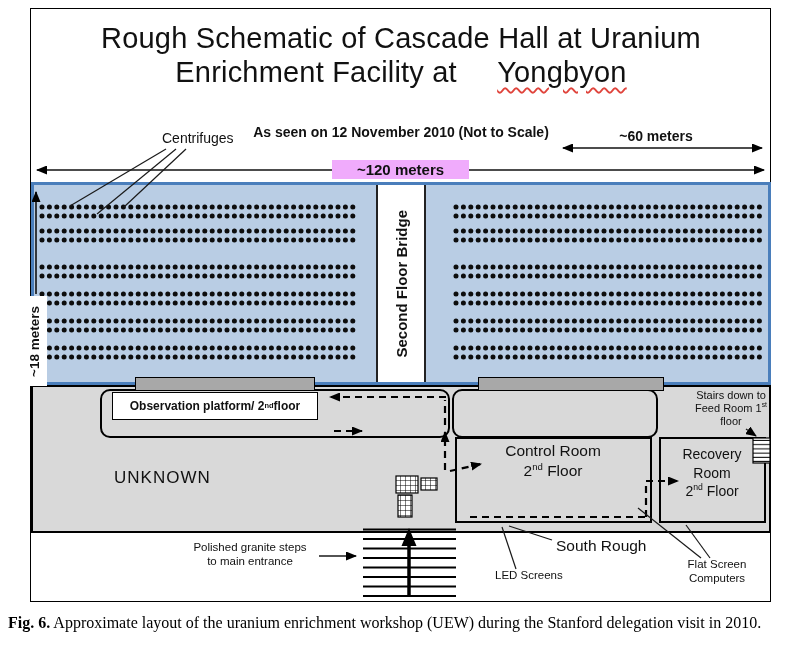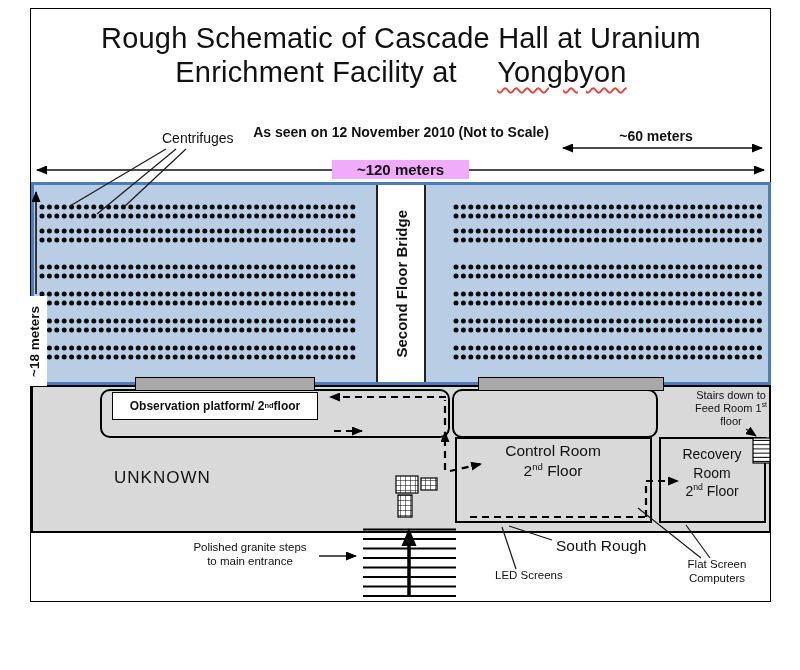--- a/index.html
+++ b/index.html
@@ -228,14 +228,15 @@
     <div>Polished granite steps</div>
     <div>to main entrance</div>
   </div>
   <div class="abs southwall">South Rough</div>
   <div class="abs led">LED Screens</div>
   <div class="abs flat">
     <div>Flat Screen</div>
     <div>Computers</div>
   </div>
 
+  <div class="abs caption"><b>Fig. 6.</b> <span>Approximate layout of the uranium enrichment workshop (UEW) during the Stanford delegation visit in 2010.</span></div>
 
 </div>
 
 </body></html>

